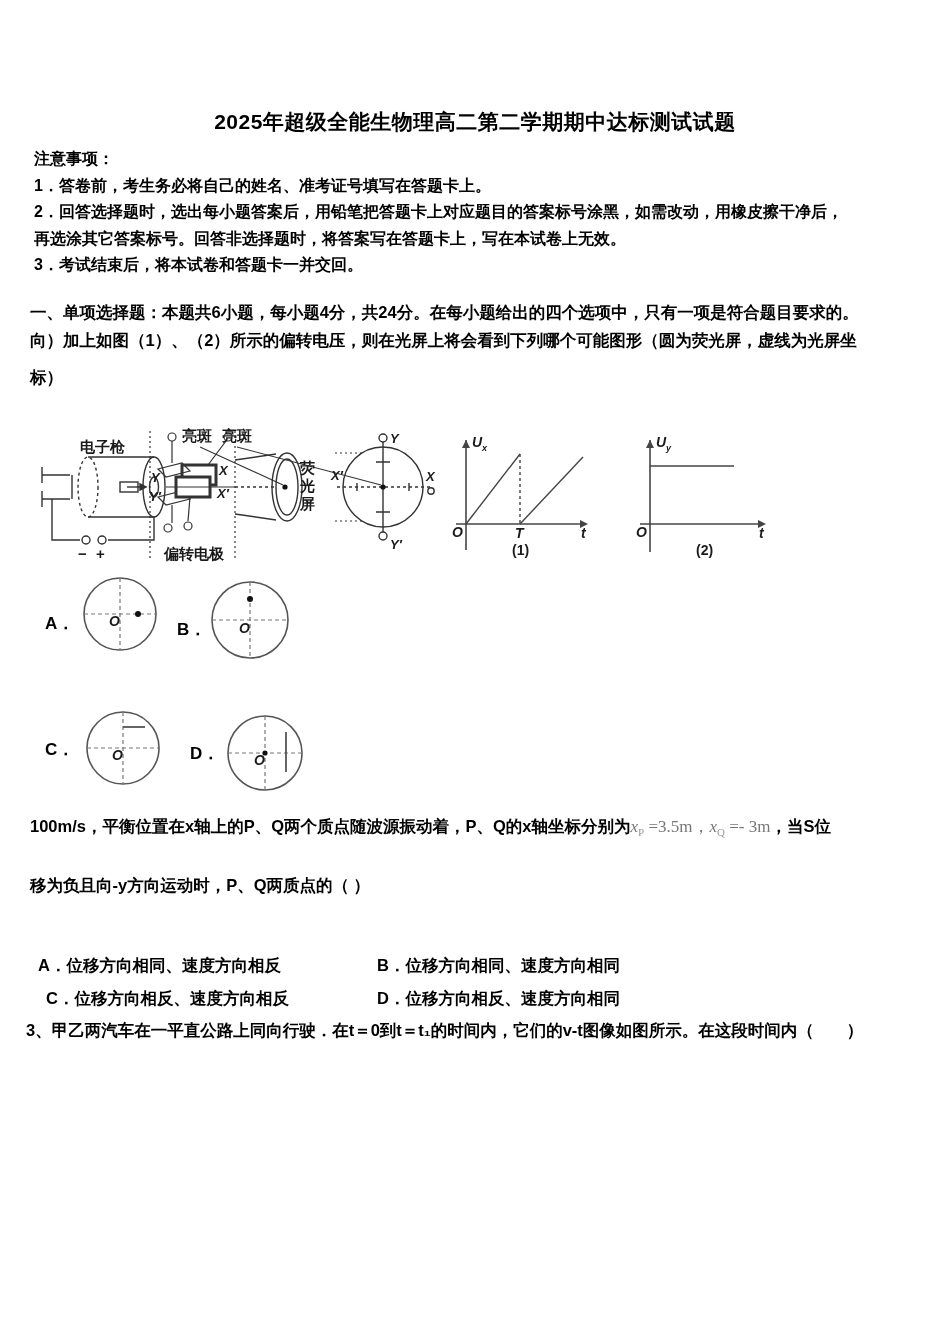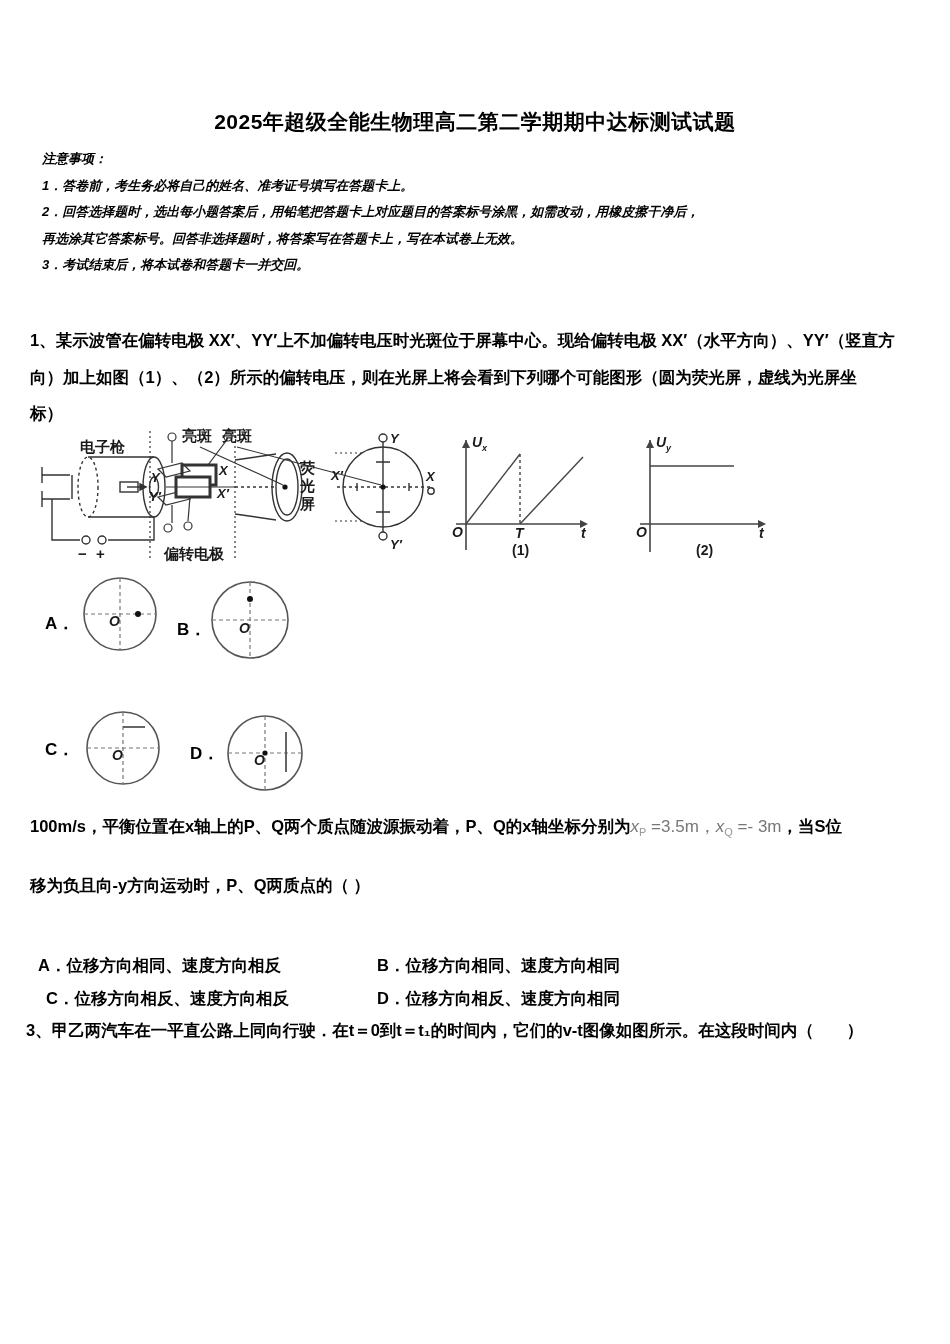--- a/index.html
+++ b/index.html
@@ -1,35 +1,35 @@
 <!DOCTYPE html>
 <html><head>
 <meta charset="utf-8">
 <style>
   html,body{margin:0;padding:0;background:#fff;}
   .page{position:relative;width:950px;height:1052px;background:#fff;overflow:hidden;
         font-family:"Liberation Sans",sans-serif;color:#000;font-weight:700;}
   .title{position:absolute;top:108px;left:0;width:100%;text-align:center;
          font-size:21px;letter-spacing:.5px;}
-  .notes{position:absolute;left:42px;top:146px;font-size:13px;line-height:26.6px;width:880px;font-style:italic;}
+  .notes{position:absolute;left:34px;top:146px;font-size:16px;line-height:26.6px;width:880px;}
   .note-line{white-space:nowrap;}
   .section-heading{position:absolute;left:30px;top:302px;font-size:16.5px;width:905px;white-space:nowrap;}
   .q1text{position:absolute;left:30px;top:322px;font-size:16.5px;line-height:36.6px;width:905px;}
   .qline{white-space:nowrap;}
   .fig{position:absolute;}
   svg{display:block;overflow:visible;}
   svg text{font-family:"Liberation Sans",sans-serif;fill:#1a1a1a;}
   .dlab{font-size:15px;font-weight:700;}
   .dlab-sm{font-size:13px;font-weight:700;font-style:italic;}
   .glab{font-size:14px;font-weight:700;font-style:italic;}
   .gsub{font-size:9px;font-weight:700;font-style:italic;}
   .cap{font-size:14px;font-weight:700;}
   .opt-letter{position:absolute;font-size:17px;}
   .q2text{position:absolute;left:30px;top:800px;font-size:16.5px;line-height:53px;width:910px;}
-  .formula{color:#777;font-weight:400;font-family:Liberation Sans, sans-serif;font-size:17px;}
+  .formula{color:#777;font-weight:400;font-family:Liberation Serif, serif;font-size:17px;}
   .formula i{font-style:italic;}
   .formula sub{font-size:11px;color:#999;}
   .q2opt{position:absolute;font-size:16.5px;white-space:nowrap;}
   .q3text{position:absolute;left:26px;top:1020px;font-size:16.5px;white-space:nowrap;}
   .q3opta{position:absolute;left:45px;top:1190px;font-size:13px;white-space:nowrap;}
 </style>
 </head>
 <body>
 
 <div class="page">
@@ -37,23 +37,23 @@
   <div class="title">2025年超级全能生物理高二第二学期期中达标测试试题</div>
 
   <div class="notes">
     <div class="note-line">注意事项：</div>
     <div class="note-line">1．答卷前，考生务必将自己的姓名、准考证号填写在答题卡上。</div>
     <div class="note-line">2．回答选择题时，选出每小题答案后，用铅笔把答题卡上对应题目的答案标号涂黑，如需改动，用橡皮擦干净后，</div>
     <div class="note-line">再选涂其它答案标号。回答非选择题时，将答案写在答题卡上，写在本试卷上无效。</div>
     <div class="note-line">3．考试结束后，将本试卷和答题卡一并交回。</div>
   </div>
 
+  <div class="section-heading">一、单项选择题：本题共6小题，每小题4分，共24分。在每小题给出的四个选项中，只有一项是符合题目要求的。</div>
 
   <div class="q1text">
-    <div class="qline">1、某示波管在偏转电极 XX′、YY′上不加偏转电压时光斑位于屏幕中心。现给偏转电极 XX′（水平方向）、YY′（竖直方</div>
     <div class="qline">向）加上如图（1）、（2）所示的偏转电压，则在光屏上将会看到下列哪个可能图形（圆为荧光屏，虚线为光屏坐</div>
     <div class="qline">标）</div>
   </div>
 
   <svg class="fig" style="left:32px;top:425px;" width="412" height="140" viewBox="0 0 412 140">
     <g stroke="#333" stroke-width="1.4" fill="none">
       <path d="M38,50 H10 M10,42 V58 M38,74 H10 M10,66 V82"></path>
       <path d="M56,32 H122 M56,92 H122"></path>
       <ellipse cx="56" cy="62" rx="10" ry="30" stroke-dasharray="3,3"></ellipse>
       <ellipse cx="122" cy="62" rx="11" ry="30"></ellipse>

